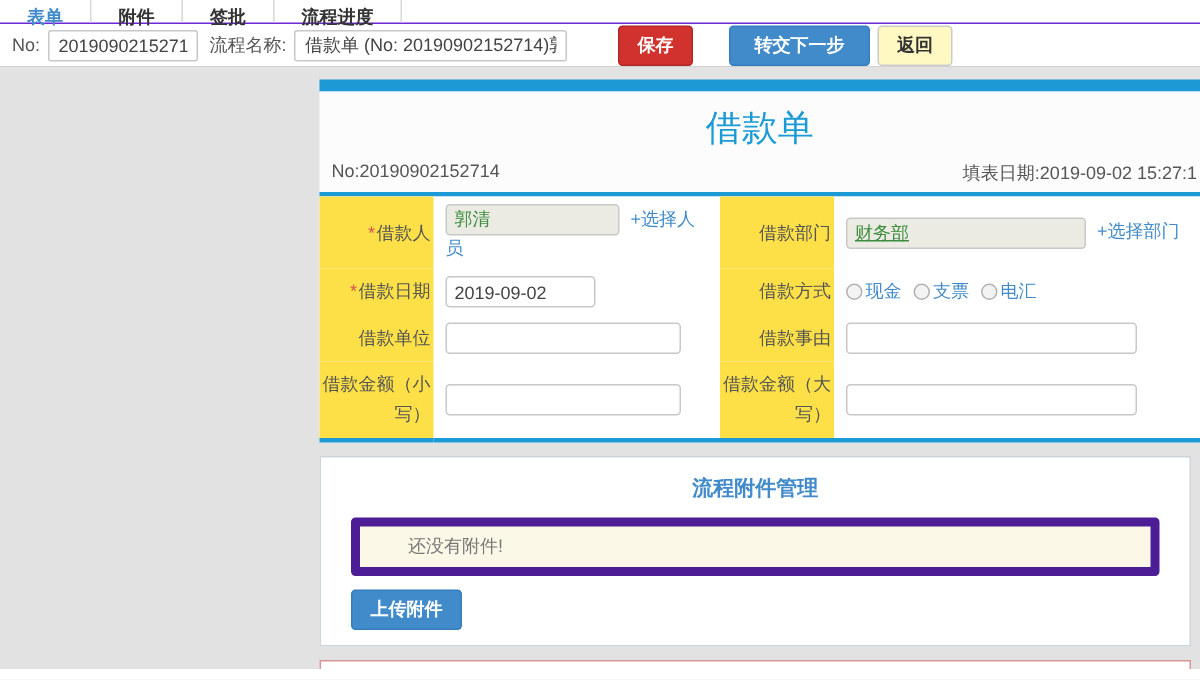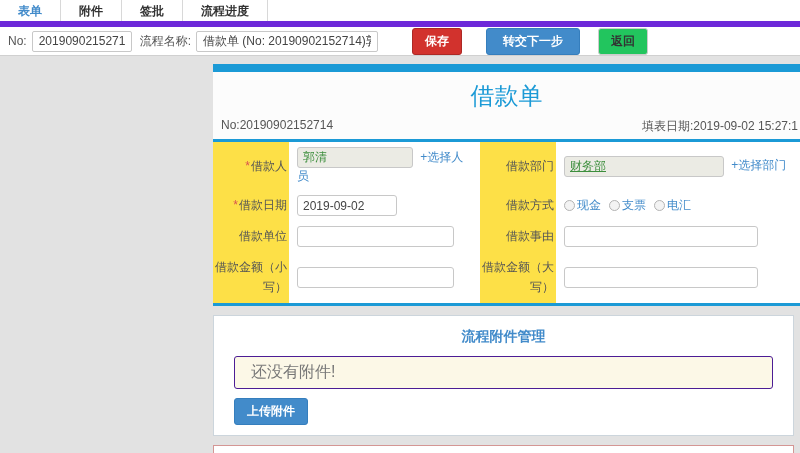--- a/index.html
+++ b/index.html
@@ -1,37 +1,37 @@
 <!DOCTYPE html>
 <html><head>
 <meta charset="utf-8">
 <style>
   * { margin:0; padding:0; box-sizing:border-box; }
   html,body { width:800px; height:453px; overflow:hidden; background:#fff;
               font-family:"Liberation Sans","DejaVu Sans",sans-serif; }
 
   
-  .tabbar { height:27px; background:#fff; border-bottom:6px solid #6d28d9; display:flex; }
+  .tabbar { height:16px; background:#fff; border-bottom:1px solid #6d28d9; display:flex; }
   .tab { padding:0 18px; line-height:22px; font-size:12px; font-weight:bold; color:#333;
          border-right:1px solid #d8d8d8; cursor:pointer; white-space:nowrap; }
   .tab.active { color:#428bca; }
 
   
   .toolbar { height:29px; background:#fff; border-bottom:1px solid #d0d0d0;
              display:flex; align-items:center; padding:0 8px; font-size:12px; color:#555; }
   .tb-input { height:21px; border:1px solid #c8c8c8; border-radius:2px; font-size:12px;
               padding:0 6px; color:#444; margin:0 8px 0 5px; }
   .no-input { width:100px; }
   .flow-input { width:182px; }
   .btn { font-size:12px; font-weight:bold; border-radius:3px; padding:4px 12px;
          border:1px solid transparent; cursor:pointer; }
   .btn-danger  { background:#d2322d; color:#fff; border-color:#ac2925; margin-left:26px; }
   .btn-primary { background:#428bca; color:#fff; border-color:#357ebd; }
   .btn-next    { margin-left:24px; padding:4px 16px; }
-  .btn-default { background:#22c55e; color:#333; border-color:#ccc; margin-left:18px; }
+  .btn-default { background:#fef9c3; color:#333; border-color:#ccc; margin-left:5px; }
 
   
   .page { height:401px; background:#e2e2e2; overflow:hidden; }
   .content { margin-left:213px; width:587px; }
 
   
   .main-card { margin-top:8px; }
   .main-topbar { height:8px; background:#1b9ad6; }
   .main-head { background:#fcfcfc; border-bottom:3px solid #1b9ad6; }
   .doc-title { text-align:center; color:#1b9ad6; font-size:24px; padding:8px 0 4px; }
@@ -57,22 +57,22 @@
            background:#f3f3f3; display:inline-block; margin-right:2px; }
   .radio-label { color:#428bca; font-size:12px; }
 
   
   .card { background:#fff; margin-top:9px; width:581px; padding:8px 20px 10px; }
   .card-attach { border:1px solid #ccd5dc; }
   .card-approve { border:1px solid #d49694; height:120px; }
   .card-heading { font-size:14px; font-weight:bold; padding-top:4px;text-align:center; }
   .h-blue { color:#428bca; }
   .h-red { color:#ca4542; }
-  .alert { margin:10px 0 9px; background:#fcf8e7; border:1px solid #4c1d95; border-radius:3px;
-           padding:5px 16px; font-size:16px; color:#777; }
+  .alert { margin:10px 0 9px; background:#fcf8e7; border:6px solid #4c1d95; border-radius:3px;
+           padding:5px 32px; font-size:12px; color:#777; }
   .upload-btn { margin-left:0; }
 </style>
 </head>
 <body>
 
 <div class="tabbar">
   <div class="tab active">表单</div>
   <div class="tab">附件</div>
   <div class="tab">签批</div>
   <div class="tab">流程进度</div>

